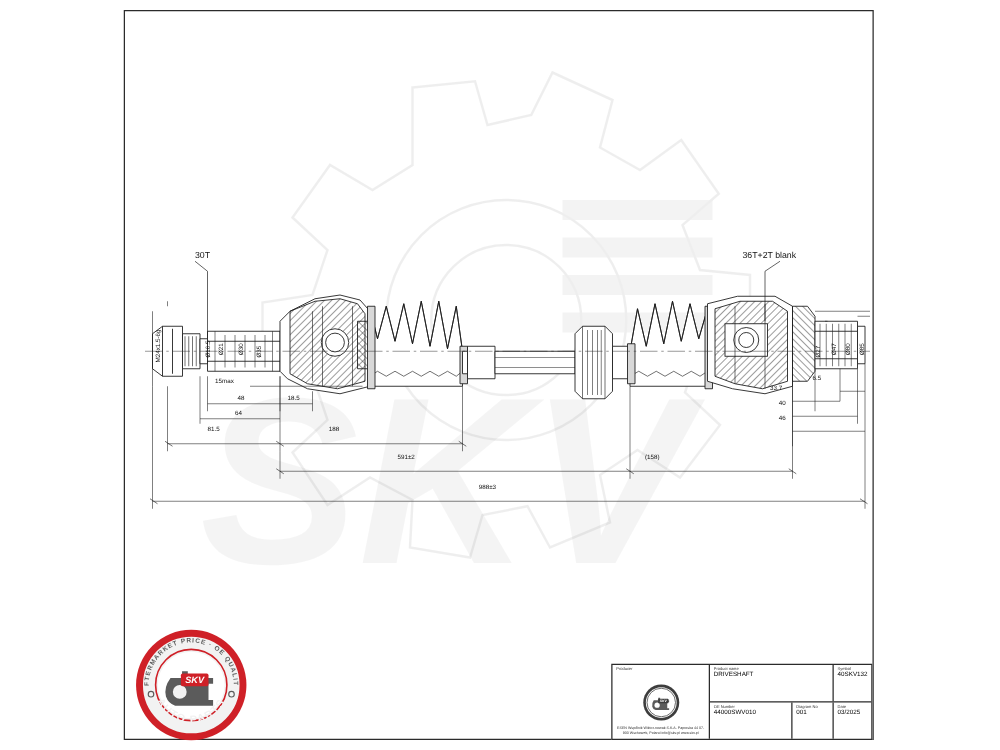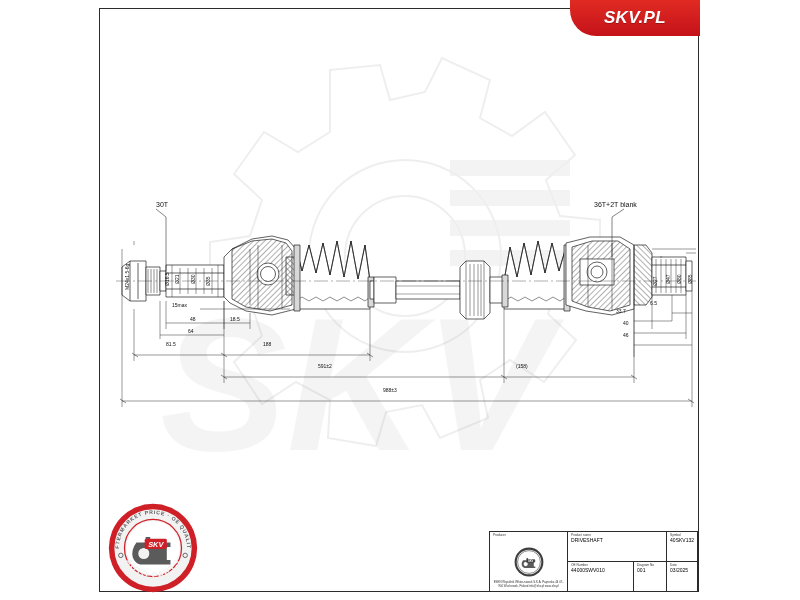--- a/index.html
+++ b/index.html
@@ -112,23 +112,20 @@
       <path d="M300 180 h120 v16 h-120 z"></path>
       <path d="M300 210 h120 v16 h-120 z"></path>
       <path d="M300 240 h120 v16 h-120 z"></path>
     </g>
   </svg>
 
   <svg class="wm-text" viewBox="0 0 520 260">
     <text x="10" y="200" font-family="Liberation Sans, sans-serif" font-size="190" font-weight="bold" font-style="italic" fill="#5a5a5a">SKV</text>
   </svg>
 
-  <div class="banner">
-    <span>SKV.PL</span>
-  </div>
 
   <svg class="draw" viewBox="0 0 598 420">
     <defs>
       <pattern id="hatch" width="4" height="4" patternUnits="userSpaceOnUse" patternTransform="rotate(45)">
         <line x1="0" y1="0" x2="0" y2="4" stroke="#1d1d1d" stroke-width="0.7"></line>
       </pattern>
       <pattern id="hatch2" width="4" height="4" patternUnits="userSpaceOnUse" patternTransform="rotate(-45)">
         <line x1="0" y1="0" x2="0" y2="4" stroke="#1d1d1d" stroke-width="0.7"></line>
       </pattern>
     </defs>

